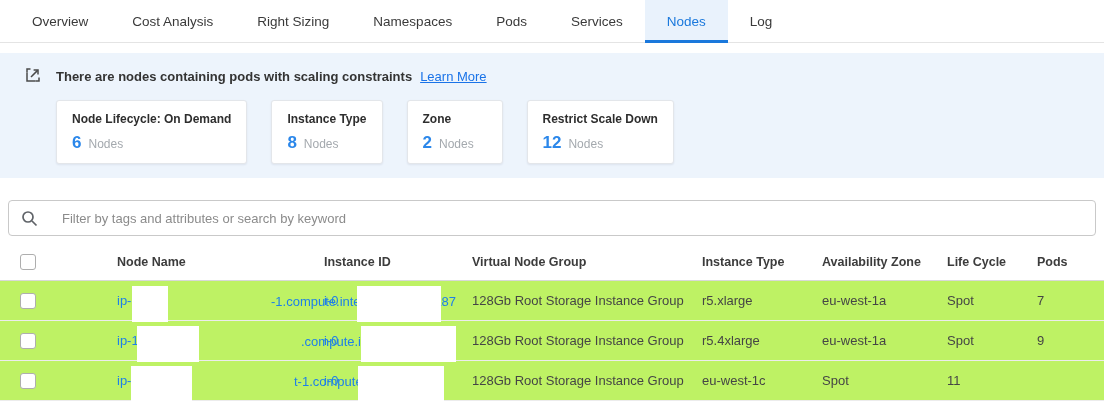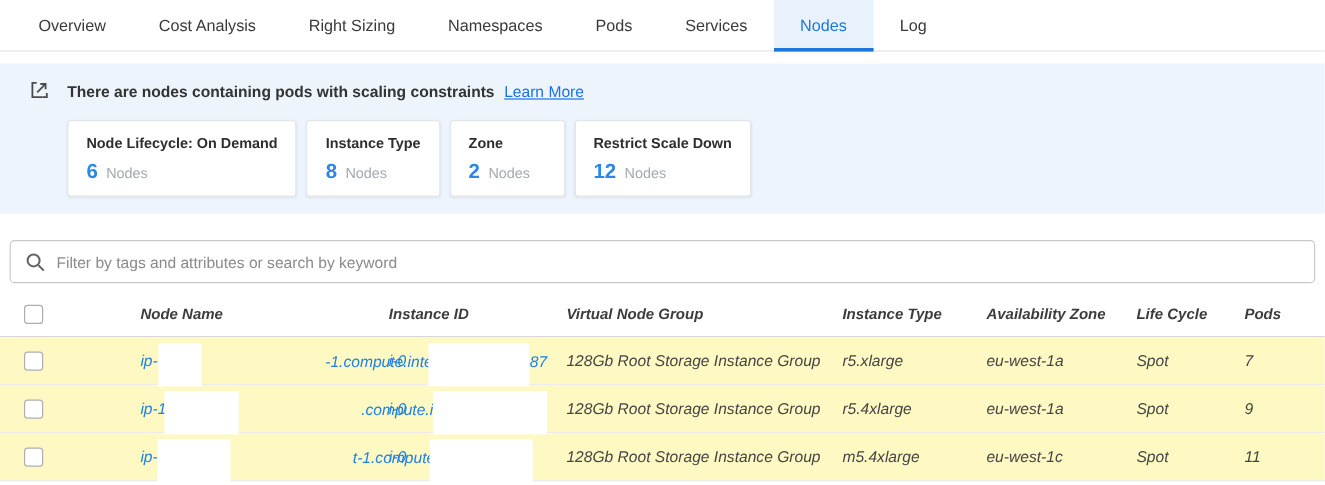--- a/index.html
+++ b/index.html
@@ -15,49 +15,49 @@
   .tab.active::after { content: ""; position: absolute; left: 0; right: 0; bottom: -1px;
     height: 3px; background: #1a78dc; }
 
   
   .panel { margin-top: 10px; background: #edf4fc; height: 125px; padding: 13px 0 0 0; }
   .banner { display: flex; align-items: flex-end; padding-left: 24px; }
   .banner-icon { width: 18px; height: 18px; margin-right: 14px; flex: 0 0 auto; }
   .banner-text { font-size: 13px; font-weight: 700; color: #333; }
   .learn-more { font-size: 13px; font-weight: 500; color: #1a73e8; text-decoration: underline;
     margin-left: 8px; cursor: pointer; }
-  .cards { display: flex; gap: 8px; margin: 16px 0 0 56px; }
+  .cards { display: flex; gap: 24px; margin: 16px 0 0 56px; }
   .card { background: #fff; border: 1px solid #e3e6ea; border-radius: 3px;
     box-shadow: 0 1px 2px rgba(20,40,80,0.08); padding: 11px 15px 10px 15px; min-width: 96px;
     cursor: pointer; }
   .card-title { font-size: 12px; font-weight: 700; color: #2e2e2e; white-space: nowrap; }
   .card-line { margin-top: 7px; display: flex; align-items: baseline; gap: 7px; }
   .card-num { font-size: 17px; font-weight: 600; color: #2b87ea; }
   .card-unit { font-size: 12px; color: #a4a9ae; }
 
   
   .searchbar { margin: 22px 8px 0 8px; height: 36px; border: 1px solid #c9c9c9; border-radius: 4px;
-    display: flex; align-items: center; padding: 0 12px; gap: 9px; background: #fff; }
+    display: flex; align-items: center; padding: 0 12px; gap: 24px; background: #fff; }
   .search-icon { width: 17px; height: 17px; flex: 0 0 auto; }
   .searchbar input { border: none; outline: none; flex: 1; font-size: 13px;
     font-family: "Liberation Sans", sans-serif; color: #444; background: transparent; }
   .searchbar input::placeholder { color: #8b8b8b; opacity: 1; }
 
   
   .grid-cols { display: grid;
     grid-template-columns: 101px 223px 148px 230px 120px 125px 90px 1fr;
-    align-items: center; font-style: italic; }
+    align-items: center; }
   .thead { margin-top: 8px; height: 37px; border-bottom: 1px solid #d8d8d8;
     font-size: 12.5px; font-weight: 700; color: #3c3c3c; }
   .cb-cell { padding-left: 20px; }
   .checkbox { display: inline-block; width: 16px; height: 16px; border: 1.5px solid #aeaeae;
     border-radius: 3px; background: #fff; cursor: pointer; vertical-align: middle; }
   .hdr-name { padding-left: 16px; }
   .trow { height: 40px; border-bottom: 1px solid #ececec; position: relative; font-size: 13px;
-    color: #454545; background: #fef9c3; }
+    color: #454545; background: #bef264; }
   .cell { white-space: nowrap; position: relative; height: 100%; display: flex; align-items: center; }
   .cell.name { padding-left: 16px; }
   .frag { color: #1e80e8; font-weight: 500; position: relative; z-index: 1; }
   .post { position: absolute; top: 50%; transform: translateY(-50%); }
   .redact { position: absolute; background: #fff; top: 5px; bottom: -2px; z-index: 2; }
 
   
   .trow:nth-child(1) .name .post { left: 170px; }
   .trow:nth-child(1) .iid  .post { left: 103px; }
   .trow:nth-child(1) .redact.ra { left: 132px; width: 36px; }
@@ -194,21 +194,20 @@
     <div class="cb-cell"><span class="checkbox"></span></div>
     <div class="cell name">
         <span class="frag">ip-</span>
         <span class="frag post">t-1.compute.internal</span>
       </div>
     <div class="cell iid">
         <span class="frag">i-0</span>
         <span class="frag post">d</span>
       </div>
     <div class="cell">128Gb Root Storage Instance Group</div>
-    <div class="cell">m5.4xlarge</div>
     <div class="cell">eu-west-1c</div>
     <div class="cell">Spot</div>
     <div class="cell">11</div>
     <div class="redact ra"></div>
     <div class="redact rb"></div>
   </div>
 
 </div>
 
 </body></html>

